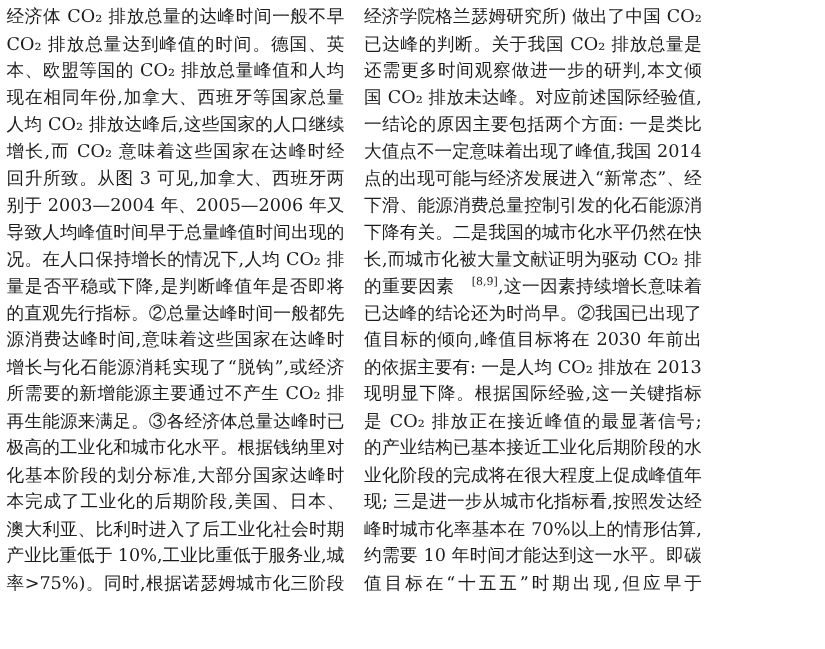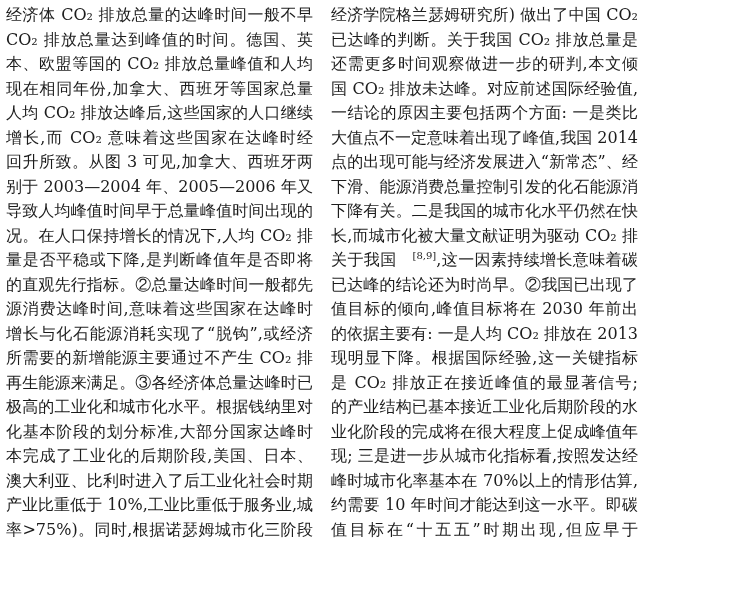--- a/index.html
+++ b/index.html
@@ -71,21 +71,21 @@
     <div class="line">经济学院格兰瑟姆研究所) 做出了中国 CO₂ 排放或</div>
     <div class="line">已达峰的判断。关于我国 CO₂ 排放总量是否达峰,</div>
     <div class="line">还需更多时间观察做进一步的研判,本文倾向于我</div>
     <div class="line">国 CO₂ 排放未达峰。对应前述国际经验值,支撑这</div>
     <div class="line">一结论的原因主要包括两个方面: 一是类比日本、澳</div>
     <div class="line">大值点不一定意味着出现了峰值,我国 2014 年极值</div>
     <div class="line">点的出现可能与经济发展进入“新常态”、经济增速</div>
     <div class="line">下滑、能源消费总量控制引发的化石能源消费增速</div>
     <div class="line">下降有关。二是我国的城市化水平仍然在快速增</div>
     <div class="line">长,而城市化被大量文献证明为驱动 CO₂ 排量增长</div>
-    <div class="line"><span>关于我国</span><span class="sup">[8,9]</span><span>,这一因素持续增长意味着碳排放</span></div>
+    <div class="line"><span>的重要因素</span><span class="sup">[8,9]</span><span>,这一因素持续增长意味着碳排放</span></div>
     <div class="line">已达峰的结论还为时尚早。②我国已出现了实现峰</div>
     <div class="line">值目标的倾向,峰值目标将在 2030 年前出现。判断</div>
     <div class="line">的依据主要有: 一是人均 CO₂ 排放在 2013 年后出</div>
     <div class="line">现明显下降。根据国际经验,这一关键指标的下降</div>
     <div class="line">是 CO₂ 排放正在接近峰值的最显著信号; 二是我国</div>
     <div class="line">的产业结构已基本接近工业化后期阶段的水平,工</div>
     <div class="line">业化阶段的完成将在很大程度上促成峰值年的实</div>
     <div class="line">现; 三是进一步从城市化指标看,按照发达经济体达</div>
     <div class="line">峰时城市化率基本在 70%以上的情形估算,我国大</div>
     <div class="line">约需要 10 年时间才能达到这一水平。即碳排放峰</div>

